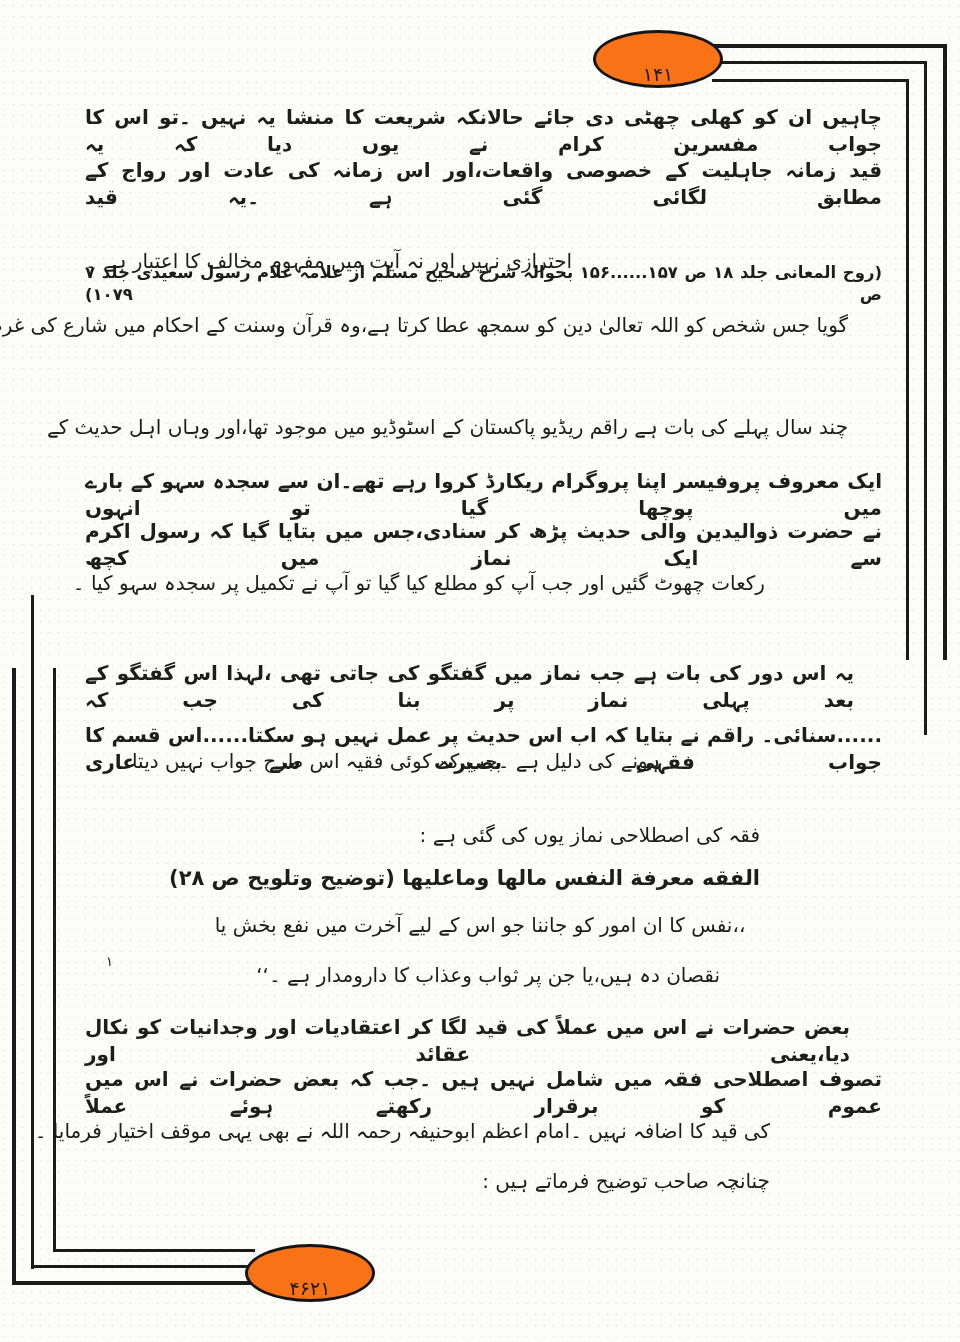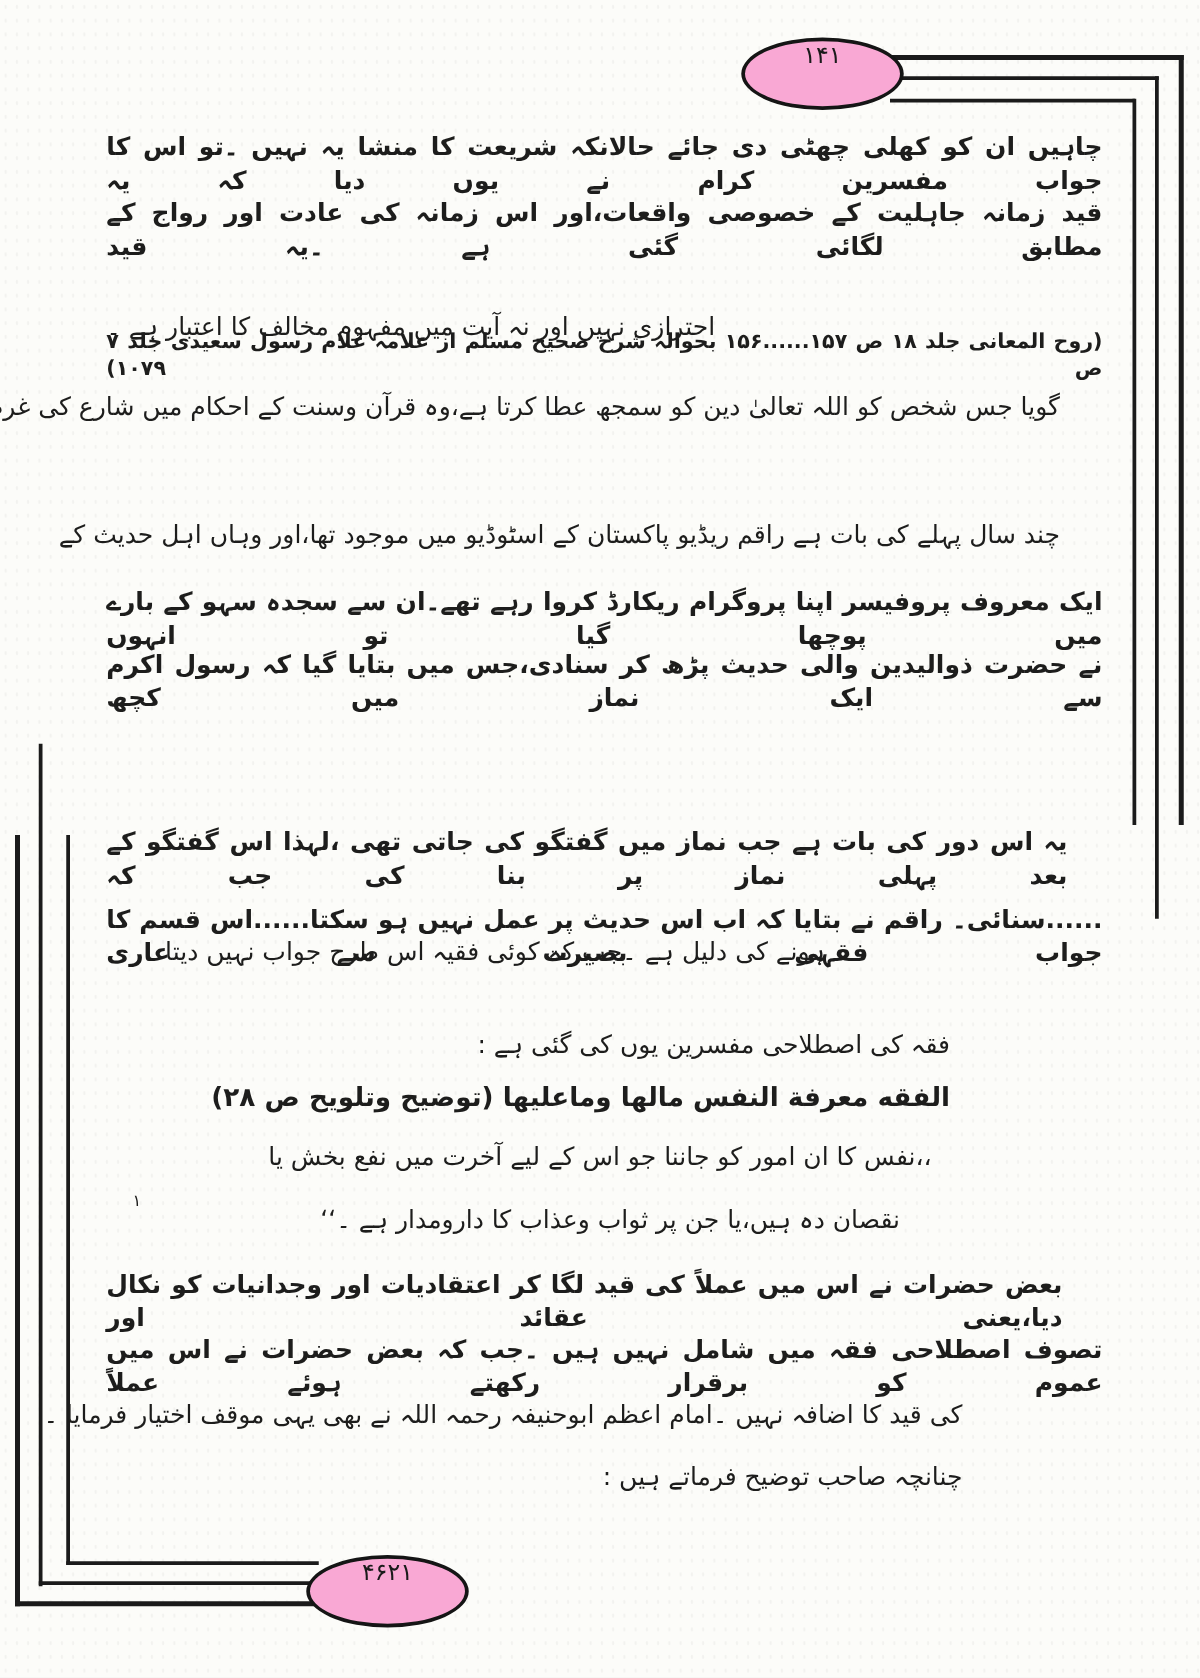--- a/index.html
+++ b/index.html
@@ -22,22 +22,22 @@
     background-size:9px 11px;
     pointer-events:none;
   }
   
   .rule{position:absolute;background:#1b1b1b;}
   
   .oval{
     position:absolute;
     border:3.5px solid #151515;
     border-radius:50%;
-    background:#f9a8d4;
-    display:flex;align-items:flex-start;justify-content:center;
+    background:#f97316;
+    display:flex;align-items:flex-end;justify-content:center;
     font-size:19px;color:#1a1a1a;
     letter-spacing:2px;
     z-index:5;
   }
   
   .ln{
     position:absolute;
     left:85px;right:78px;
     direction:rtl;
     unicode-bidi:plaintext;
@@ -84,24 +84,25 @@
   </div>
 
   <div class="ln just" style="top:104px;">چاہیں ان کو کھلی چھٹی دی جائے حالانکہ شریعت کا منشا یہ نہیں ۔تو اس کا جواب مفسرین کرام نے یوں دیا کہ یہ</div>
   <div class="ln just" style="top:157px;">قید زمانہ جاہلیت کے خصوصی واقعات،اور اس زمانہ کی عادت اور رواج کے مطابق لگائی گئی ہے ۔یہ قید</div>
   <div class="ln l" style="top:212px;margin-top:36px;">احترازی نہیں اور نہ آیت میں مفہوم مخالف کا اعتبار ہے ۔</div>
   <div class="ln just small" style="top:262px;">(روح المعانی جلد ۱۸ ص ۱۵۷......۱۵۶ بحوالہ شرح صحیح مسلم از علامہ غلام رسول سعیدی جلد ۷ ص ۱۰۷۹)</div>
   <div class="ln r" style="top:312px;right:112px;">گویا جس شخص کو اللہ تعالیٰ دین کو سمجھ عطا کرتا ہے،وہ قرآن وسنت کے احکام میں شارع کی غرض کو</div>
   <div class="ln r" style="top:414px;right:112px;">چند سال پہلے کی بات ہے راقم ریڈیو پاکستان کے اسٹوڈیو میں موجود تھا،اور وہاں اہل حدیث کے</div>
   <div class="ln just" style="top:468px;">ایک معروف پروفیسر اپنا پروگرام ریکارڈ کروا رہے تھے۔ان سے سجدہ سہو کے بارے میں پوچھا گیا تو انہوں</div>
   <div class="ln just" style="top:518px;">نے حضرت ذوالیدین والی حدیث پڑھ کر سنادی،جس میں بتایا گیا کہ رسول اکرم سے ایک نماز میں کچھ</div>
+  <div class="ln c" style="top:570px;left:185px;right:195px;">رکعات چھوٹ گئیں اور جب آپ کو مطلع کیا گیا تو آپ نے تکمیل پر سجدہ سہو کیا ۔</div>
   <div class="ln just" style="top:620px;right:106px;margin-top:40px;">یہ اس دور کی بات ہے جب نماز میں گفتگو کی جاتی تھی ،لہذا اس گفتگو کے بعد پہلی نماز پر بنا کی جب کہ</div>
   <div class="ln just" style="top:722px;">......سنائی۔ راقم نے بتایا کہ اب اس حدیث پر عمل نہیں ہو سکتا......اس قسم کا جواب فقہی بصیرت سے عاری</div>
   <div class="ln c" style="top:748px;left:220px;right:300px;">ہونے کی دلیل ہے ۔جب کہ کوئی فقیہ اس طرح جواب نہیں دیتا ۔</div>
-  <div class="ln r" style="top:822px;right:200px;">فقہ کی اصطلاحی مفسرین یوں کی گئی ہے :</div>
+  <div class="ln r" style="top:822px;right:200px;">فقہ کی اصطلاحی نماز یوں کی گئی ہے :</div>
   <div class="ln c arabic" style="top:864px;left:200px;right:200px;">الفقه معرفة النفس مالها وماعليها (توضیح وتلویح ص ۲۸)</div>
   <div class="ln c" style="top:912px;left:160px;right:160px;">،،نفس کا ان امور کو جاننا جو اس کے لیے آخرت میں نفع بخش یا</div>
   <div class="ln c" style="top:962px;left:200px;right:240px;text-align:right;">نقصان دہ ہیں،یا جن پر ثواب وعذاب کا دارومدار ہے ۔‘‘</div>
   <div class="ln just" style="top:1014px;right:110px;">بعض حضرات نے اس میں عملاً کی قید لگا کر اعتقادیات اور وجدانیات کو نکال دیا،یعنی عقائد اور</div>
   <div class="ln just" style="top:1066px;">تصوف اصطلاحی فقہ میں شامل نہیں ہیں ۔جب کہ بعض حضرات نے اس میں عموم کو برقرار رکھتے ہوئے عملاً</div>
   <div class="ln c" style="top:1118px;left:170px;right:190px;">کی قید کا اضافہ نہیں ۔امام اعظم ابوحنیفہ رحمہ اللہ نے بھی یہی موقف اختیار فرمایا ۔</div>
   <div class="ln r" style="top:1168px;right:190px;">چنانچہ صاحب توضیح فرماتے ہیں :</div>
 
   <span class="footnote-mark" style="left:106px;top:954px;">۱</span>
 

